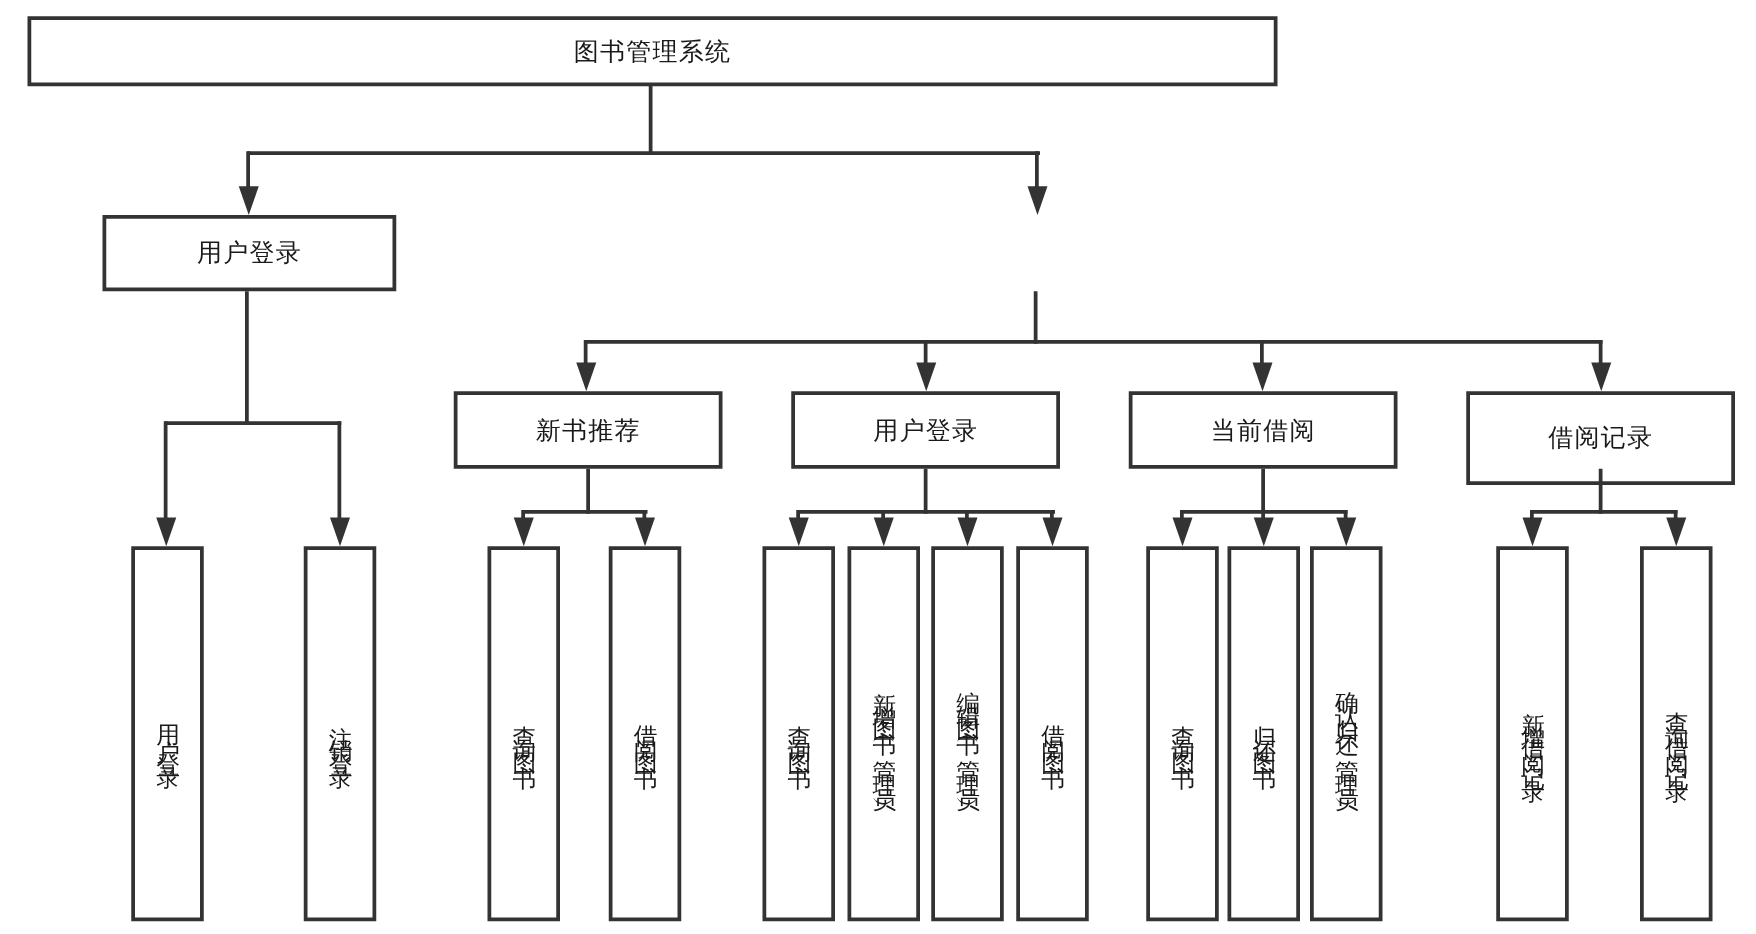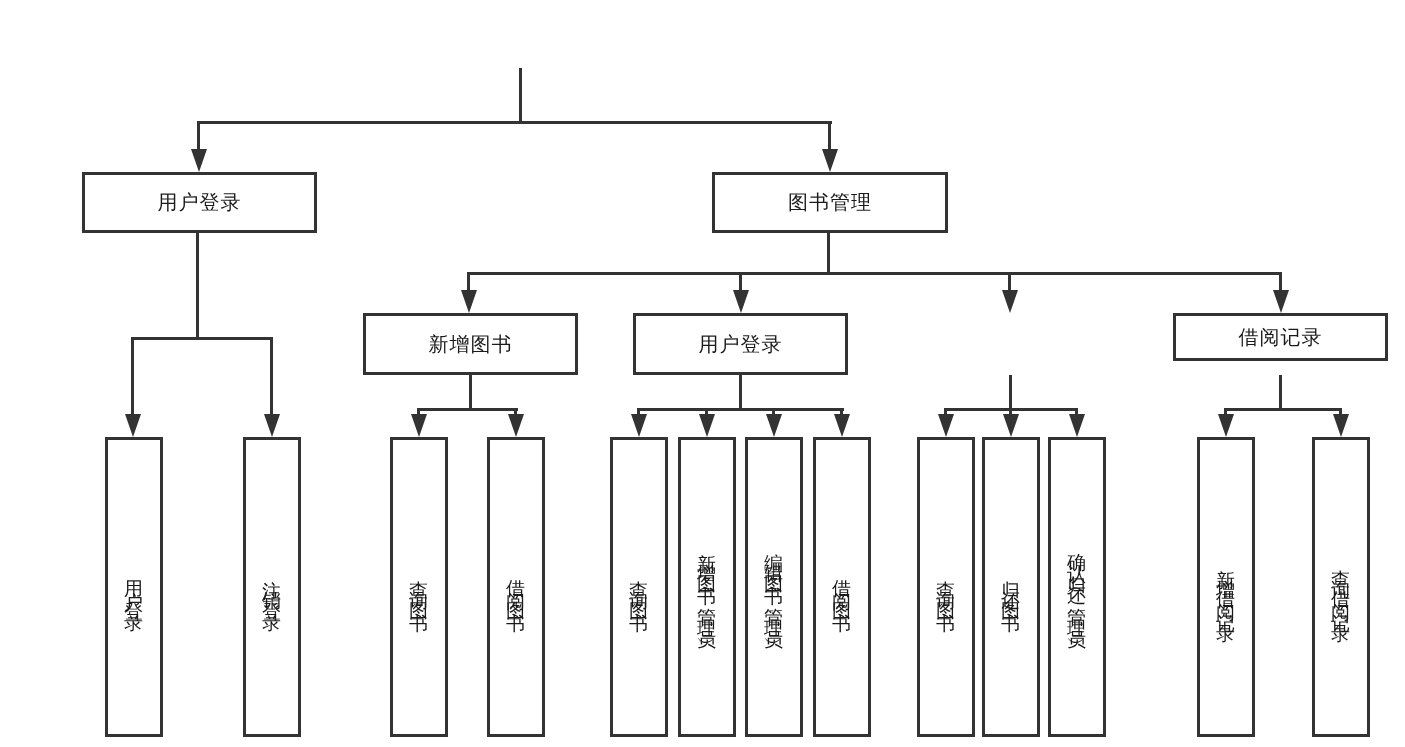--- a/index.html
+++ b/index.html
@@ -55,33 +55,33 @@
     color:var(--wm);
     letter-spacing:1px;
     white-space:nowrap;
   }
 </style>
 </head>
 <body>
 
 <div id="canvas">
 
+  <div class="box lvl root">
+    <span>图书管理系统</span>
+  </div>
 
   <div class="vline" style="left:519px;top:68px;height:56px;"></div>
   <div class="hline" style="left:198px;top:121px;width:634px;"></div>
   <div class="vline" style="left:197px;top:121px;height:30px;"></div>
   <div class="arrow" style="left:191px;top:149px;"></div>
   <div class="vline" style="left:828px;top:121px;height:30px;"></div>
   <div class="arrow" style="left:822px;top:149px;"></div>
 
   <div class="box lvl" style="left:82px;top:172px;width:235px;height:61px;">
     <span>用户登录</span>
-  </div>
-  <div class="box lvl" style="left:712px;top:172px;width:236px;height:61px;">
-    <span>图书管理</span>
   </div>
 
   <div class="vline" style="left:196px;top:233px;height:107px;"></div>
   <div class="hline" style="left:132px;top:337px;width:141px;"></div>
   <div class="vline" style="left:131px;top:337px;height:78px;"></div>
   <div class="arrow" style="left:125px;top:414px;"></div>
   <div class="vline" style="left:270px;top:337px;height:78px;"></div>
   <div class="arrow" style="left:264px;top:414px;"></div>
 
   <div class="vline" style="left:827px;top:233px;height:42px;"></div>
@@ -89,26 +89,29 @@
   <div class="vline" style="left:467px;top:272px;height:20px;"></div>
   <div class="arrow" style="left:461px;top:290px;"></div>
   <div class="vline" style="left:739px;top:272px;height:20px;"></div>
   <div class="arrow" style="left:733px;top:290px;"></div>
   <div class="vline" style="left:1008px;top:272px;height:20px;"></div>
   <div class="arrow" style="left:1002px;top:290px;"></div>
   <div class="vline" style="left:1279px;top:272px;height:20px;"></div>
   <div class="arrow" style="left:1273px;top:290px;"></div>
 
   <div class="box lvl" style="left:363px;top:313px;width:215px;height:62px;">
-    <span>新增图书</span>
+    <span>新书推荐</span>
   </div>
   <div class="box lvl" style="left:633px;top:313px;width:215px;height:62px;">
     <span>用户登录</span>
   </div>
-  <div class="box lvl" style="left:1173px;top:313px;width:215px;height:48px;">
+  <div class="box lvl" style="left:903px;top:313px;width:215px;height:62px;">
+    <span>当前借阅</span>
+  </div>
+  <div class="box lvl" style="left:1173px;top:313px;width:215px;height:75px;">
     <span>借阅记录</span>
   </div>
 
   <div class="vline" style="left:469px;top:375px;height:36px;"></div>
   <div class="hline" style="left:418px;top:408px;width:100px;"></div>
   <div class="vline" style="left:417px;top:408px;height:8px;"></div>
   <div class="arrow" style="left:411px;top:414px;"></div>
   <div class="vline" style="left:514px;top:408px;height:8px;"></div>
   <div class="arrow" style="left:508px;top:414px;"></div>
 

